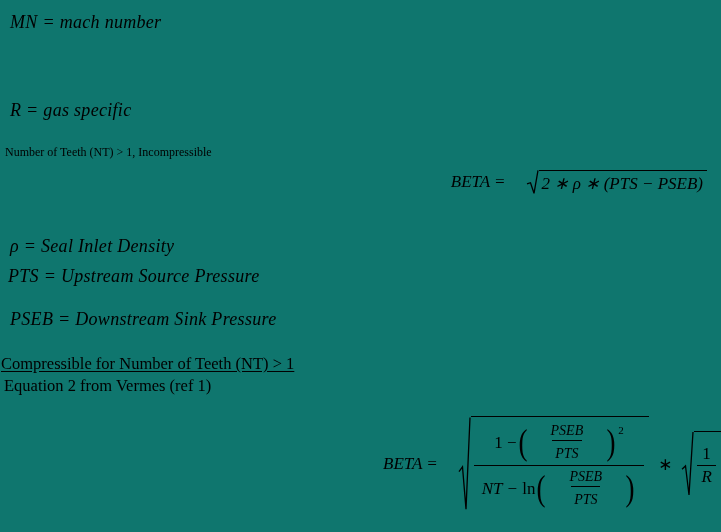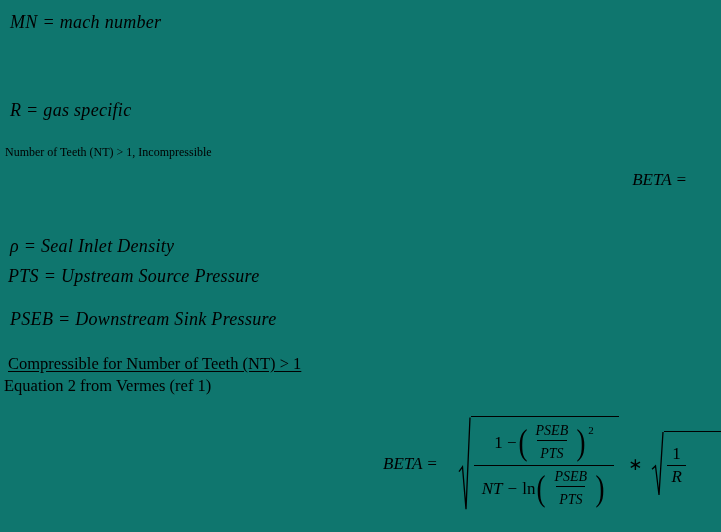--- a/index.html
+++ b/index.html
@@ -35,21 +35,21 @@
     border-top:1.5px solid #000;
     display:inline-flex; align-items:center;
     padding:3px 5px 1px 3px;
   }
   .radicand.text-only { padding:2px 4px 0 3px; }
 
   
   .frac { display:inline-flex; flex-direction:column; align-items:center; }
   .frac > .fnum { display:flex; align-items:center; justify-content:center; padding:0 4px 1px; }
   .frac > .fden { display:flex; align-items:center; justify-content:center; border-top:1.4px solid #000; padding:1px 4px 0; }
-  .inner-frac { font-size:14px; margin:0 4px; }
+  .inner-frac { font-size:14px; margin:0 19px; }
   .inner-frac > .fnum { padding:0 3px 1px; }
   .inner-frac > .fden { border-top:1.2px solid #000; padding:5px 3px 0; }
   .outer-frac > .fnum, .outer-frac > .fden { padding:3px 8px; }
 
   .big-paren { font-style:normal; font-size:36px; line-height:0.95; font-weight:400; transform:scaleX(0.75); }
   sup.exp { font-style:normal; font-size:11px; align-self:flex-start; margin:2px 0 0 1px; line-height:1; }
 
   .times { font-style:normal; margin:0 9px; }
   .sqrt2-radicand { min-height:66px; padding-right:52px; }
 </style>
@@ -58,27 +58,33 @@
 
 <div class="page">
 
   <div class="line ital" style="top:12px; left:10px">MN = mach number</div>
   <div class="line ital" style="top:100px; left:10px">R = gas specific</div>
 
   <div class="line plain" style="top:145px; left:5px">Number of Teeth (NT) &gt; 1, Incompressible</div>
 
   <div class="equation" style="top:170px; right:14px">
     <span class="tok">BETA =</span>
+    <span class="sqrt">
+      <svg class="rad-svg" viewBox="0 0 13 100" preserveAspectRatio="none">
+        <path d="M1 58 L4.5 53 L8 97 L12 1.5" fill="none" stroke="#000" stroke-width="1.3" vector-effect="non-scaling-stroke"></path>
+      </svg>
+      <span class="radicand text-only">2 ∗ ρ ∗ (PTS − PSEB)</span>
+    </span>
   </div>
 
   <div class="line ital" style="top:236px; left:10px">ρ = Seal Inlet Density</div>
   <div class="line ital" style="top:266px; left:8px">PTS = Upstream Source Pressure</div>
   <div class="line ital" style="top:309px; left:10px">PSEB = Downstream Sink Pressure</div>
 
-  <div class="line small-plain underline" style="top:354px; left:8px">Compressible for Number of Teeth (NT) &gt; 1</div>
+  <div class="line small-plain underline" style="top:354px; left:1px">Compressible for Number of Teeth (NT) &gt; 1</div>
   <div class="line small-plain" style="top:376px; left:4px">Equation 2 from Vermes (ref 1)</div>
 
   <div class="equation" style="top:416px; left:383px">
     <span class="tok">BETA =</span>
 
     <span class="sqrt">
       <svg class="rad-svg" viewBox="0 0 13 100" preserveAspectRatio="none">
         <path d="M1 58 L4.5 53 L8 97 L12 1.5" fill="none" stroke="#000" stroke-width="1.3" vector-effect="non-scaling-stroke"></path>
       </svg>
       <span class="radicand">

